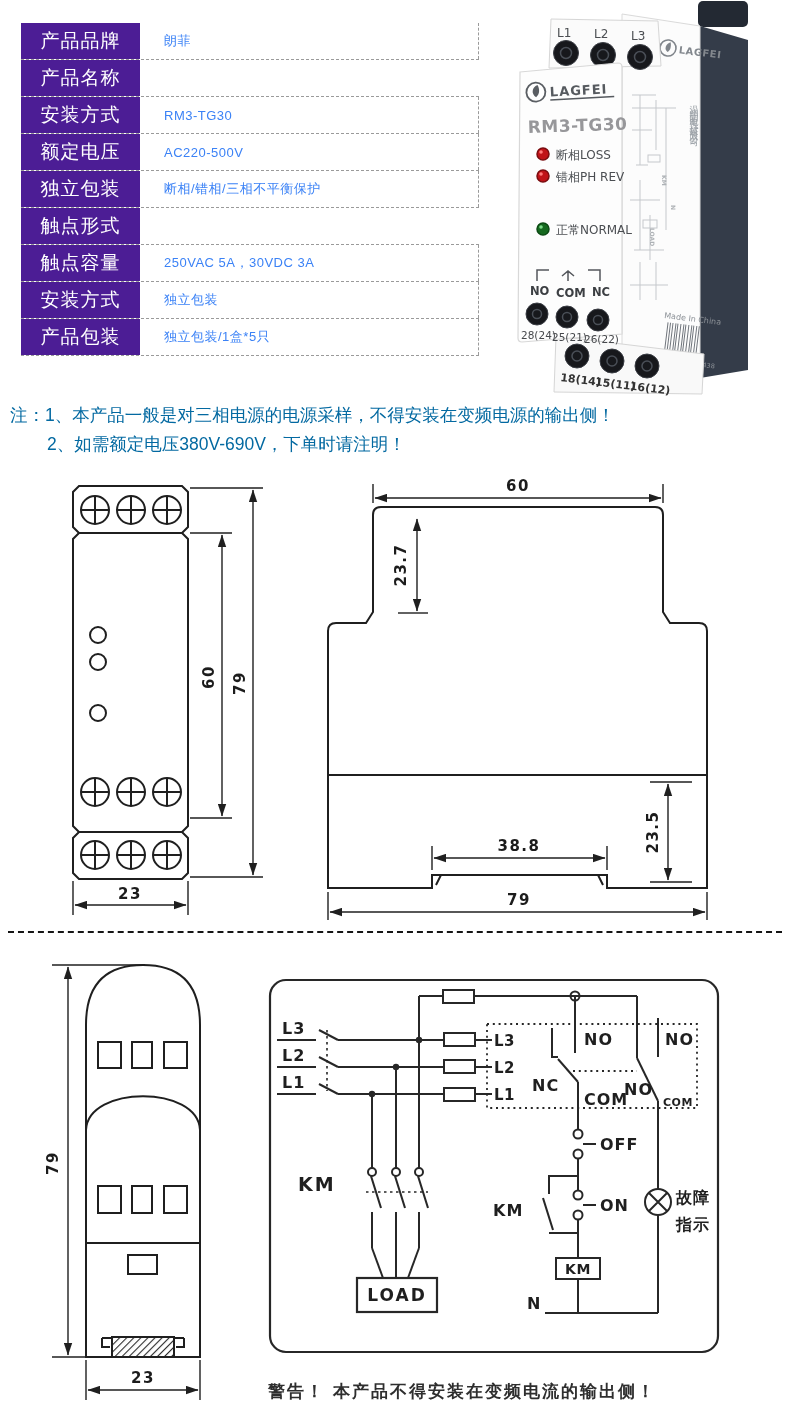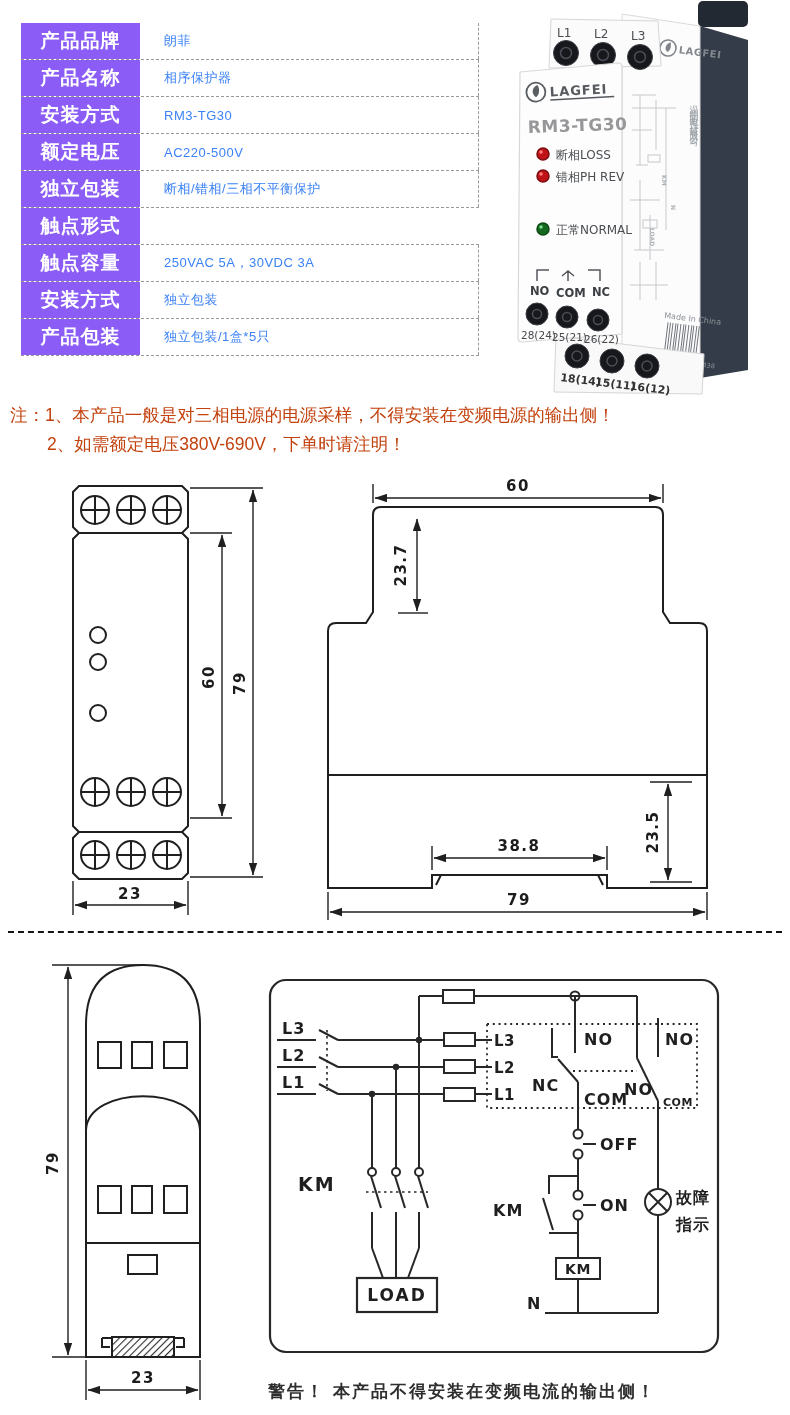--- a/index.html
+++ b/index.html
@@ -3,28 +3,28 @@
 <meta charset="utf-8">
 <style>
   html,body{margin:0;padding:0}
   body{width:790px;height:1415px;position:relative;background:#fff;
        font-family:"Liberation Sans","DejaVu Sans",sans-serif;overflow:hidden}
   .abs{position:absolute}
 
   
   #spec{left:21px;top:23px;width:458px}
   .trow{display:flex;height:36px;border-bottom:1px dashed #9a9a9a}
-  .tlabel{width:119px;background:#8b5cf6;color:#fff;font-weight:bold;font-size:19px;
+  .tlabel{width:119px;background:#4c1d95;color:#fff;font-weight:normal;font-size:19px;
           display:flex;align-items:center;justify-content:center;letter-spacing:1px;
           border-right:3px solid #fff}
   .tvalue{flex:1;font-size:13px;color:#3b82f6;display:flex;align-items:center;
           padding-left:21px;border-right:1px dashed #9a9a9a;letter-spacing:.5px;white-space:nowrap}
 
   
-  #notes{left:10px;top:401px;font-size:17.5px;color:#c2410c;line-height:29px;white-space:nowrap}
+  #notes{left:10px;top:401px;font-size:17.5px;color:#0369a1;line-height:29px;white-space:nowrap}
   #notes .l2{padding-left:37px}
 
   
   #sep{left:8px;top:931px;width:774px;height:0;border-top:2px dashed #141414}
 
   
   svg{position:absolute;overflow:visible}
   svg text{font-family:"DejaVu Sans","Liberation Sans",sans-serif}
   .ol{fill:none;stroke:#1f1f1f;stroke-width:2px}
   .ext{stroke:#1f1f1f;stroke-width:1.4px}
@@ -62,21 +62,20 @@
   </defs>
 </svg>
 
 <div id="spec" class="abs">
   <div class="trow">
       <div class="tlabel">产品品牌</div>
       <div class="tvalue">朗菲</div>
     </div>
   <div class="trow">
       <div class="tlabel">产品名称</div>
-      <div class="tvalue">相序保护器</div>
     </div>
   <div class="trow">
       <div class="tlabel">安装方式</div>
       <div class="tvalue">RM3-TG30</div>
     </div>
   <div class="trow">
       <div class="tlabel">额定电压</div>
       <div class="tvalue">AC220-500V</div>
     </div>
   <div class="trow">

